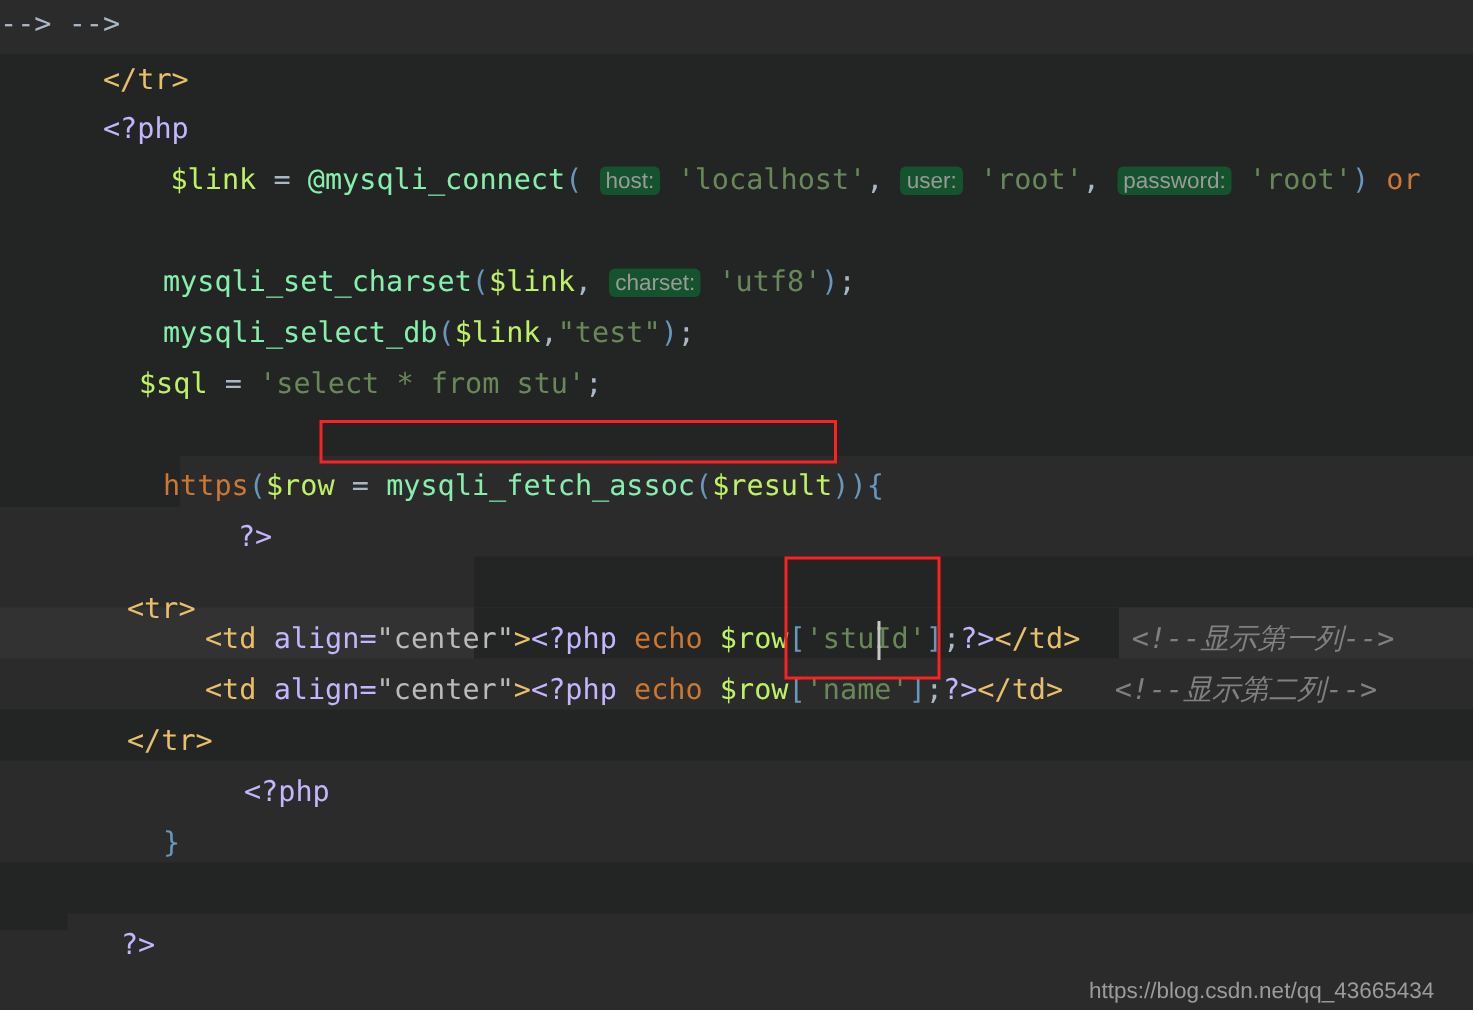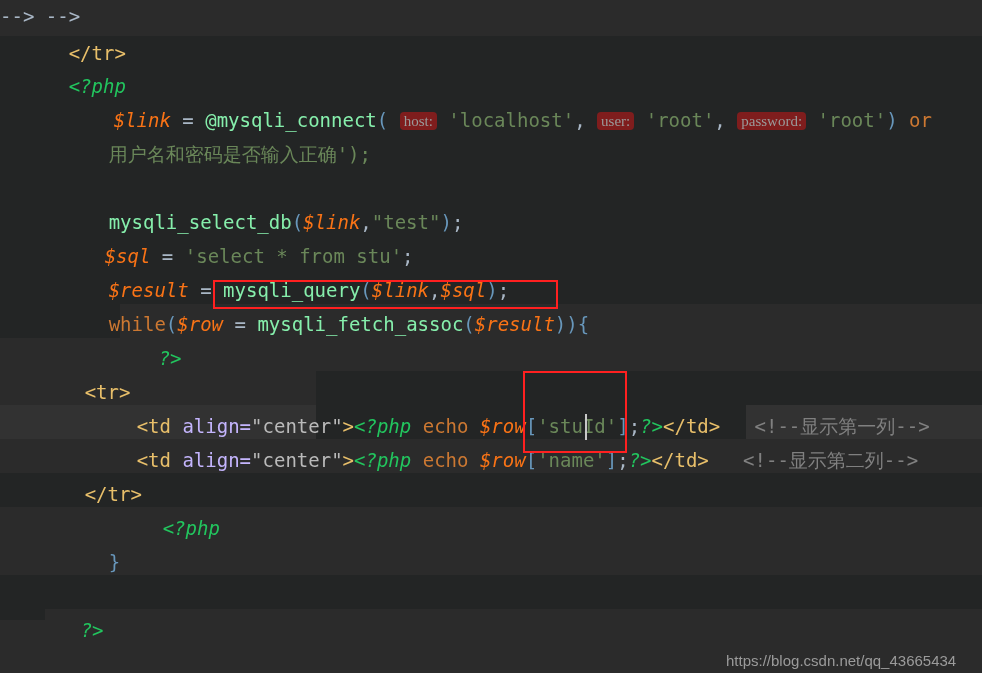--- a/index.html
+++ b/index.html
@@ -42,39 +42,39 @@
     position: absolute;
     left: 0;
   }
   .band-php     { background: #232525; }   
   .band-current { background: #323232; }   
 
   
   .tag       { color: #e8bf6a; }
   .attr      { color: #bababa; }
   .attrval   { color: #c4b5fd; }
-  .php       { color: #22c55e; font-style: italic; }
+  .php       { color: #c4b5fd; }
   .kw        { color: #cc7832; text-align: right; }
-  .var       { color: #f97316; font-style: italic; }
+  .var       { color: #bef264; }
   .fn        { color: #86efac; }
   .str       { color: #6a8759; }
   .punct     { color: #a9b7c6; }
   .paren     { color: #6897bb; }
   .bracket   { color: #6897bb; }
-  .comment   { color: #808080; }
+  .comment   { color: #808080; font-style: italic; }
   .plain     { color: #a9b7c6; }
 
   
   .hint {
-    background: #7f1d1d;
+    background: #14532d;
     color: #9a9a9a;
     border-radius: 4px;
     font-size: 15px;
     padding: 1px 4px;
-    font-family: Liberation Serif, serif;
+    font-family: Liberation Sans, sans-serif;
     vertical-align: 1px;
   }
 
   
   .redbox {
     position: absolute;
     border: 2px solid #ff2020;
     box-sizing: border-box;
     pointer-events: none;
   }
@@ -131,65 +131,60 @@
   </div>
 
   
   <div class="line" style="top:70px;">
     <span class="code" style="left:45px;">
       <span class="var">$link</span><span class="plain"> </span><span class="punct">=</span><span class="plain"> </span><span class="fn">@mysqli_connect</span><span class="paren">(</span><span class="plain"> </span><span class="hint">host:</span><span class="plain"> </span><span class="str">'localhost'</span><span class="punct">,</span><span class="plain"> </span><span class="hint">user:</span><span class="plain"> </span><span class="str">'root'</span><span class="punct">,</span><span class="plain"> </span><span class="hint">password:</span><span class="plain"> </span><span class="str">'root'</span><span class="paren">)</span><span class="plain"> </span><span class="kw">or</span>
     </span>
   </div>
 
   
-  <div class="line" style="top:104px;">
-    <span class="code" style="left:40px;">
-      <span class="str">用户名和密码是否输入正确');</span>
-    </span>
-  </div>
-
-  
+
+  
+  <div class="line" style="top:138px;">
+    <span class="code" style="left:40px;">
+      <span class="fn">mysqli_set_charset</span><span class="paren">(</span><span class="var">$link</span><span class="punct">,</span><span class="plain"> </span><span class="hint">charset:</span><span class="plain"> </span><span class="str">'utf8'</span><span class="paren">)</span><span class="punct">;</span>
+    </span>
+  </div>
 
   
   <div class="line" style="top:172px;">
     <span class="code" style="left:40px;">
       <span class="fn">mysqli_select_db</span><span class="paren">(</span><span class="var">$link</span><span class="punct">,</span><span class="str">"test"</span><span class="paren">)</span><span class="punct">;</span>
     </span>
   </div>
 
   
   <div class="line" style="top:206px;">
-    <span class="code" style="left:36px;">
+    <span class="code" style="left:24px;">
       <span class="var">$sql</span><span class="plain"> </span><span class="punct">=</span><span class="plain"> </span><span class="str">'select * from stu'</span><span class="punct">;</span>
     </span>
   </div>
 
   
-  <div class="line" style="top:240px;">
-    <span class="code" style="left:40px;">
-      <span class="var">$result</span><span class="plain"> </span><span class="punct">=</span><span class="plain"> </span><span class="fn">mysqli_query</span><span class="paren">(</span><span class="var">$link</span><span class="punct">,</span><span class="var">$sql</span><span class="paren">)</span><span class="punct">;</span>
-    </span>
-  </div>
 
   
   <div class="line" style="top:274px;">
     <span class="code" style="left:40px;">
-      <span class="kw">while</span><span class="paren">(</span><span class="var">$row</span><span class="plain"> </span><span class="punct">=</span><span class="plain"> </span><span class="fn">mysqli_fetch_assoc</span><span class="paren">(</span><span class="var">$result</span><span class="paren">)</span><span class="paren">)</span><span class="paren">{</span>
+      <span class="kw">https</span><span class="paren">(</span><span class="var">$row</span><span class="plain"> </span><span class="punct">=</span><span class="plain"> </span><span class="fn">mysqli_fetch_assoc</span><span class="paren">(</span><span class="var">$result</span><span class="paren">)</span><span class="paren">)</span><span class="paren">{</span>
     </span>
   </div>
 
   
   <div class="line" style="top:308px;">
     <span class="code" style="left:90px;">
       <span class="php">?&gt;</span>
     </span>
   </div>
 
   
-  <div class="line" style="top:342px;">
+  <div class="line" style="top:356px;">
     <span class="code" style="left:16px;">
       <span class="tag">&lt;tr&gt;</span>
     </span>
   </div>
 
    --&gt;
   <div class="line" style="top:376px;">
     <span class="code" style="left:68px;">
       <span class="tag">&lt;td</span><span class="plain"> </span><span class="attrval">align=</span><span class="attr">"center"</span><span class="tag">&gt;</span><span class="php">&lt;?php</span><span class="plain"> </span><span class="kw">echo</span><span class="plain"> </span><span class="var">$row</span><span class="bracket">[</span><span class="str">'stuId'</span><span class="bracket">]</span><span class="punct">;</span><span class="php">?&gt;</span><span class="tag">&lt;/td&gt;</span><span class="plain">   </span><span class="comment">&lt;!--显示第一列--&gt;</span>
     </span>

